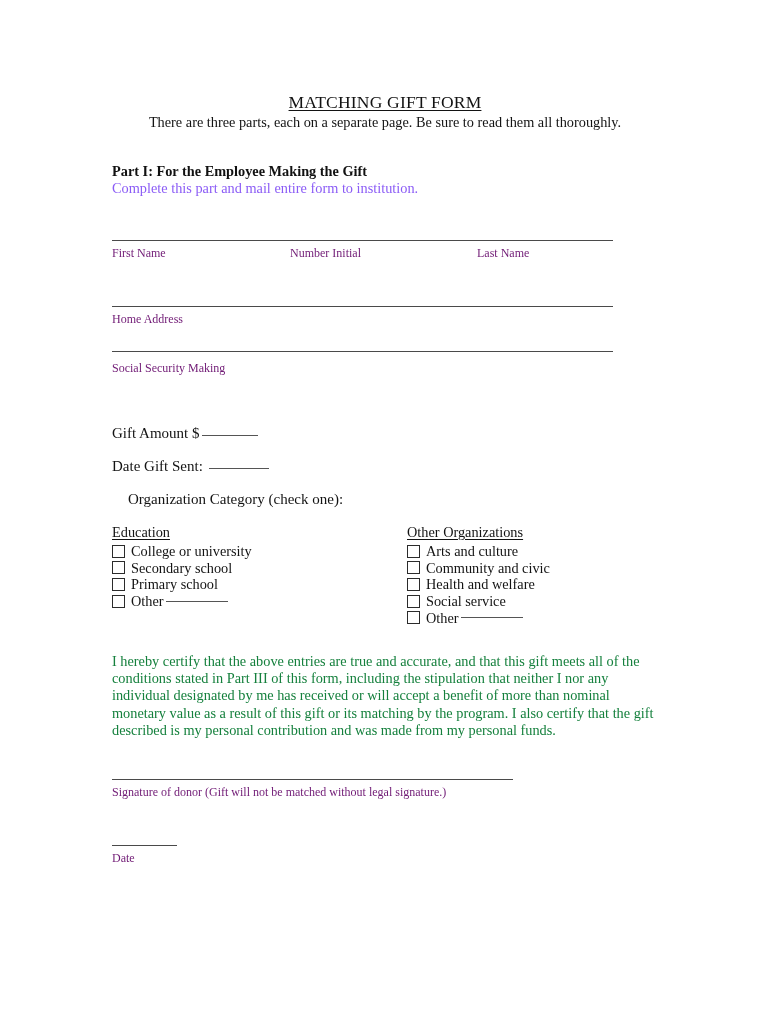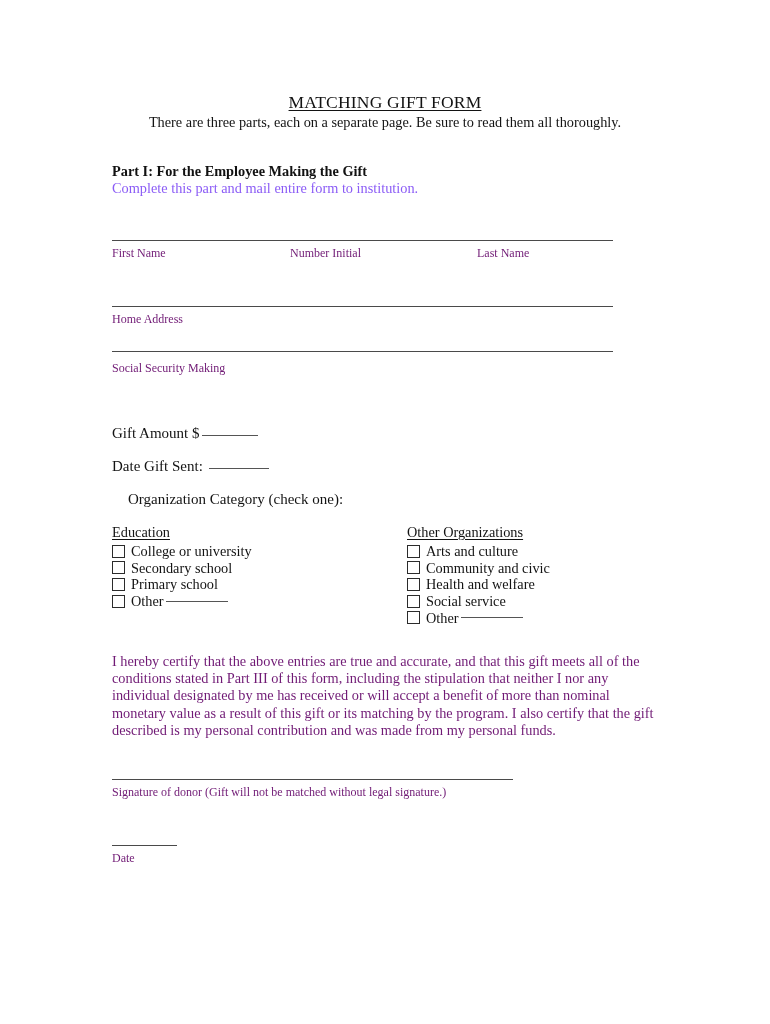--- a/index.html
+++ b/index.html
@@ -136,21 +136,21 @@
   .cb-label { line-height: 1; }
 
   
   .certify {
     position: absolute;
     left: 112px;
     top: 653px;
     width: 545px;
     font-size: 14.3px;
     line-height: 17.2px;
-    color: #701a75;
+    color: #15803d;
     text-align: left;
   }
 </style>
 </head>
 <body>
 
 <div class="page">
 
   <div class="doc-title">
     <span class="ul">MATCHING GIFT FORM</span>

